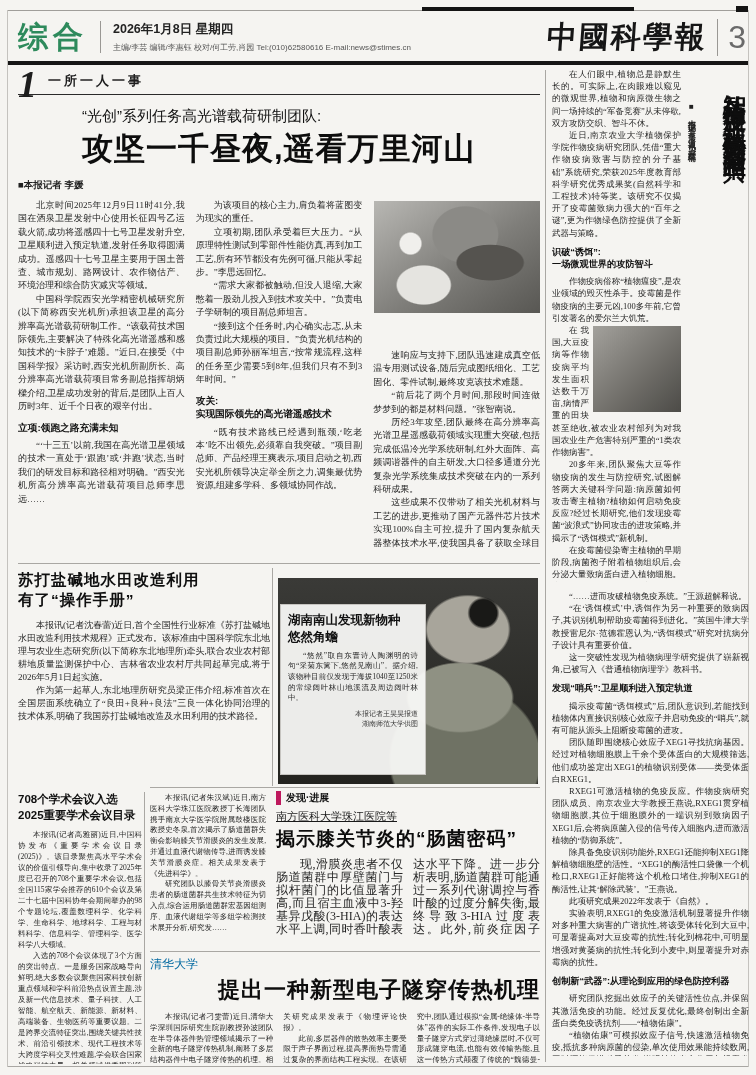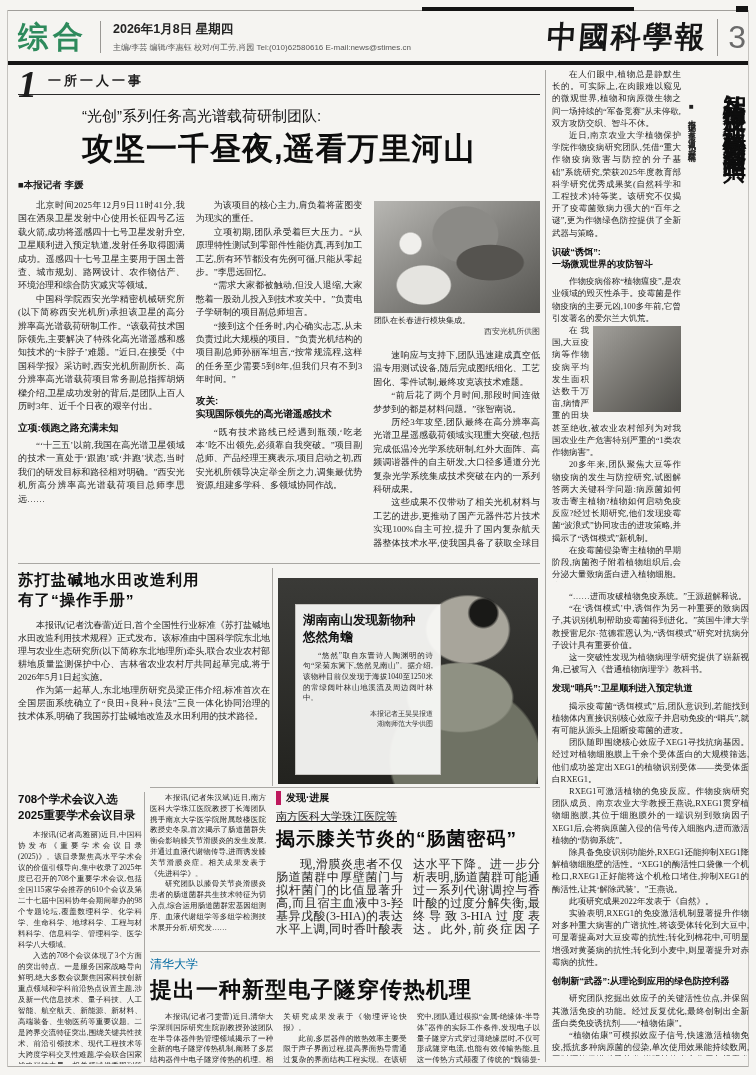--- a/index.html
+++ b/index.html
@@ -58,21 +58,21 @@
   .soda-head{margin:0 0 9px;font-family:"Liberation Sans",sans-serif;font-weight:800;font-size:15.5px;
     line-height:1.3;white-space:pre-line;letter-spacing:1px;color:#0f0f0f;}
   .soda-body{font-size:9px;line-height:13px;}
   
   .frog{position:absolute;left:278px;top:578px;width:260px;height:206px;
     background:radial-gradient(circle at 79% 17%, #191917 0 5%, rgba(0,0,0,0) 6%),
       radial-gradient(ellipse at 73% 25%, #a8a59b 0 15%, rgba(0,0,0,0) 16%),
       radial-gradient(ellipse at 70% 58%, #8f9183 0 20%, rgba(0,0,0,0) 21%),
       radial-gradient(ellipse at 72% 88%, #6f7264 0 28%, rgba(0,0,0,0) 29%),
       linear-gradient(180deg,#3a3a37,#23231f);}
-  .frog-box{position:absolute;left:17px;top:26px;bottom:9px;width:130px;
+  .frog-box{position:absolute;left:2px;top:26px;bottom:9px;width:130px;
     background:rgba(249,249,246,0.94);border:1px solid #c6c4c0;padding:7px 7px;overflow:hidden;}
   .frog-title{margin:0 0 5px;font-family:"Liberation Sans",sans-serif;font-weight:800;font-size:12.5px;
     line-height:1.35;white-space:pre-line;color:#111;}
   .frog-text{font-size:7.5px;line-height:10.6px;}
   .frog-credits{margin-top:5px;font-size:7px;text-align:right;color:#333;}
   
   .meetings{position:absolute;left:18px;top:792px;width:124px;height:272px;overflow:hidden;}
   .meet-head{margin:0 0 6px;font-family:"Liberation Sans",sans-serif;font-weight:800;font-size:11.5px;
     line-height:1.35;white-space:pre-line;color:#0f0f0f;}
   .meet-body{font-size:7.5px;line-height:11px;}
@@ -84,21 +84,21 @@
   .marker{font-family:"Liberation Sans",sans-serif;font-weight:bold;font-size:10px;color:#111;
     border-left:5px solid #be185d;padding-left:5px;margin:1px 0 4px;}
   .med-kicker{font-family:"Liberation Sans",sans-serif;font-size:11px;color:#1a1a1a;margin:1px 0 2px;text-decoration:underline;}
   .med-head{margin:0 0 6px;font-family:"Liberation Sans",sans-serif;font-weight:900;font-size:19px;
     letter-spacing:1px;color:#0d0d0d;}
   .med-cols{column-count:2;column-gap:10px;font-size:12px;line-height:13px;height:78px;overflow:hidden;}
   
   .tsinghua{position:absolute;left:150px;top:956px;width:390px;height:108px;overflow:hidden;}
   .ts-kicker{font-family:"Liberation Sans",sans-serif;font-size:12px;color:#0369a1;margin:0 0 2px;}
   .ts-head{margin:0 0 7px;font-family:"Liberation Sans",sans-serif;font-weight:900;font-size:22px;
-    letter-spacing:1px;color:#0d0d0d;}
+    letter-spacing:1px;color:#0d0d0d;text-align:right;}
   .ts-cols{column-count:3;column-gap:10px;font-size:7.5px;line-height:10.8px;height:60px;overflow:hidden;}
   
   .edge-l{position:absolute;left:7px;top:10px;bottom:8px;width:1px;background:#c4c2be;}
   .edge-r{position:absolute;right:7px;top:10px;bottom:8px;width:1px;background:#c4c2be;}
   .edge-b{position:absolute;left:8px;right:8px;bottom:8px;height:1px;background:#a9a7a3;}
 </style>
 </head>
 <body>
 
 <div class="sheet">
@@ -146,24 +146,20 @@
 实现国际领先的高光谱遥感技术</h4>
           <p class="para">“既有技术路线已经遇到瓶颈,‘吃老本’吃不出领先,必须靠自我突破。”项目副总师、产品经理王爽表示,项目启动之初,西安光机所领导决定举全所之力,调集最优势资源,组建多学科、多领域协同作战。</p>
         </div>
       <div class="lcol lcol-pad">
           <p class="para">速响应与支持下,团队迅速建成真空低温专用测试设备,随后完成图纸细化、工艺固化、零件试制,最终攻克该技术难题。</p>
           <p class="para">“前后花了两个月时间,那段时间连做梦梦到的都是材料问题。”张智南说。</p>
           <p class="para">历经3年攻坚,团队最终在高分辨率高光谱卫星遥感载荷领域实现重大突破,包括完成低温冷光学系统研制,红外大面阵、高频调谐器件的自主研发,大口径多通道分光复杂光学系统集成技术突破在内的一系列科研成果。</p>
           <p class="para">这些成果不仅带动了相关光机材料与工艺的进步,更推动了国产元器件芯片技术实现100%自主可控,提升了国内复杂航天器整体技术水平,使我国具备了获取全球目标区域“几何属性+物理属性”的综合探测能力。</p>
         </div>
       <div class="lead-photo"></div>
-      <div class="lead-cap">
-        <span>团队在长春进行模块集成。</span>
-        <span class="credit">西安光机所供图</span>
-      </div>
     </div>
   </div>
 
   <div class="plant">
     <div class="plant-top">
       <div class="plant-narrow">
           <p class="para">在人们眼中,植物总是静默生长的。可实际上,在肉眼难以窥见的微观世界,植物和病原微生物之间一场持续的“军备竞赛”从未停歇,双方攻防交织、智斗不休。</p>
           <p class="para">近日,南京农业大学植物保护学院作物疫病研究团队,凭借“重大作物疫病致害与防控的分子基础”系统研究,荣获2025年度教育部科学研究优秀成果奖(自然科学和工程技术)特等奖。该研究不仅揭开了疫霉菌致病力强大的“百年之谜”,更为作物绿色防控提供了全新武器与策略。</p>
           <h4 class="subhead">识破“诱饵”:
 一场微观世界的攻防智斗</h4>

